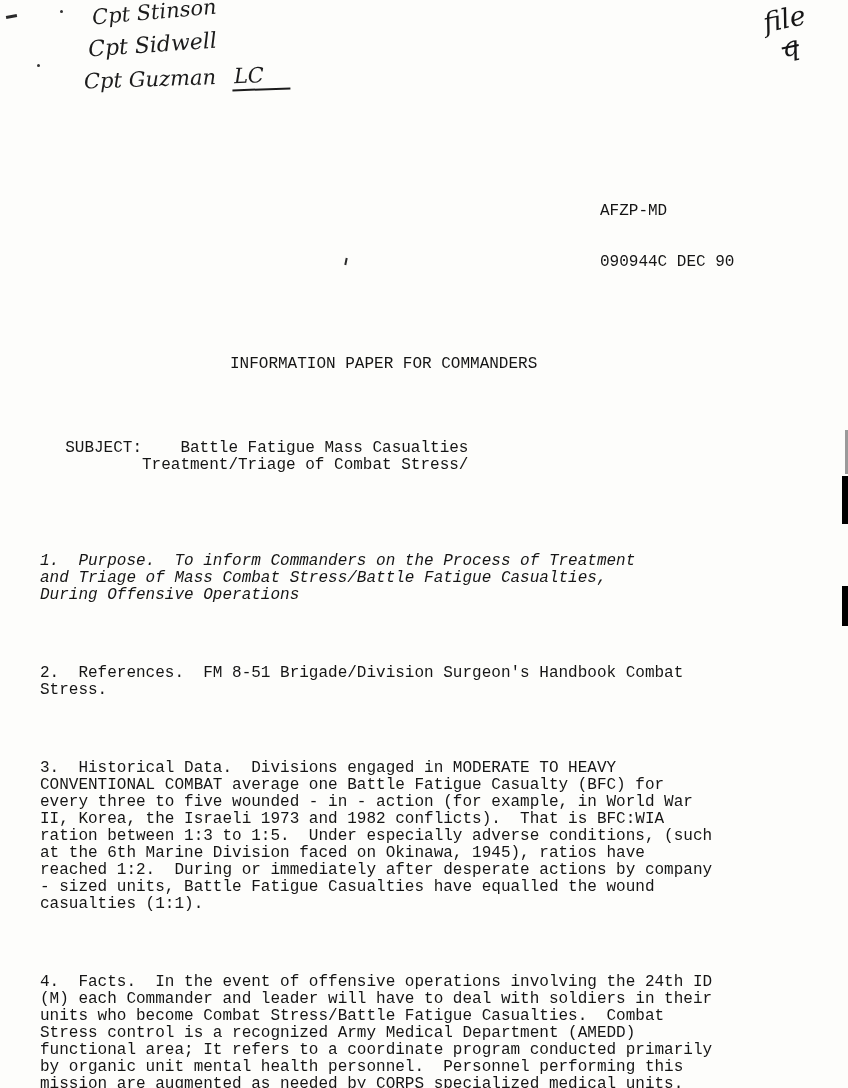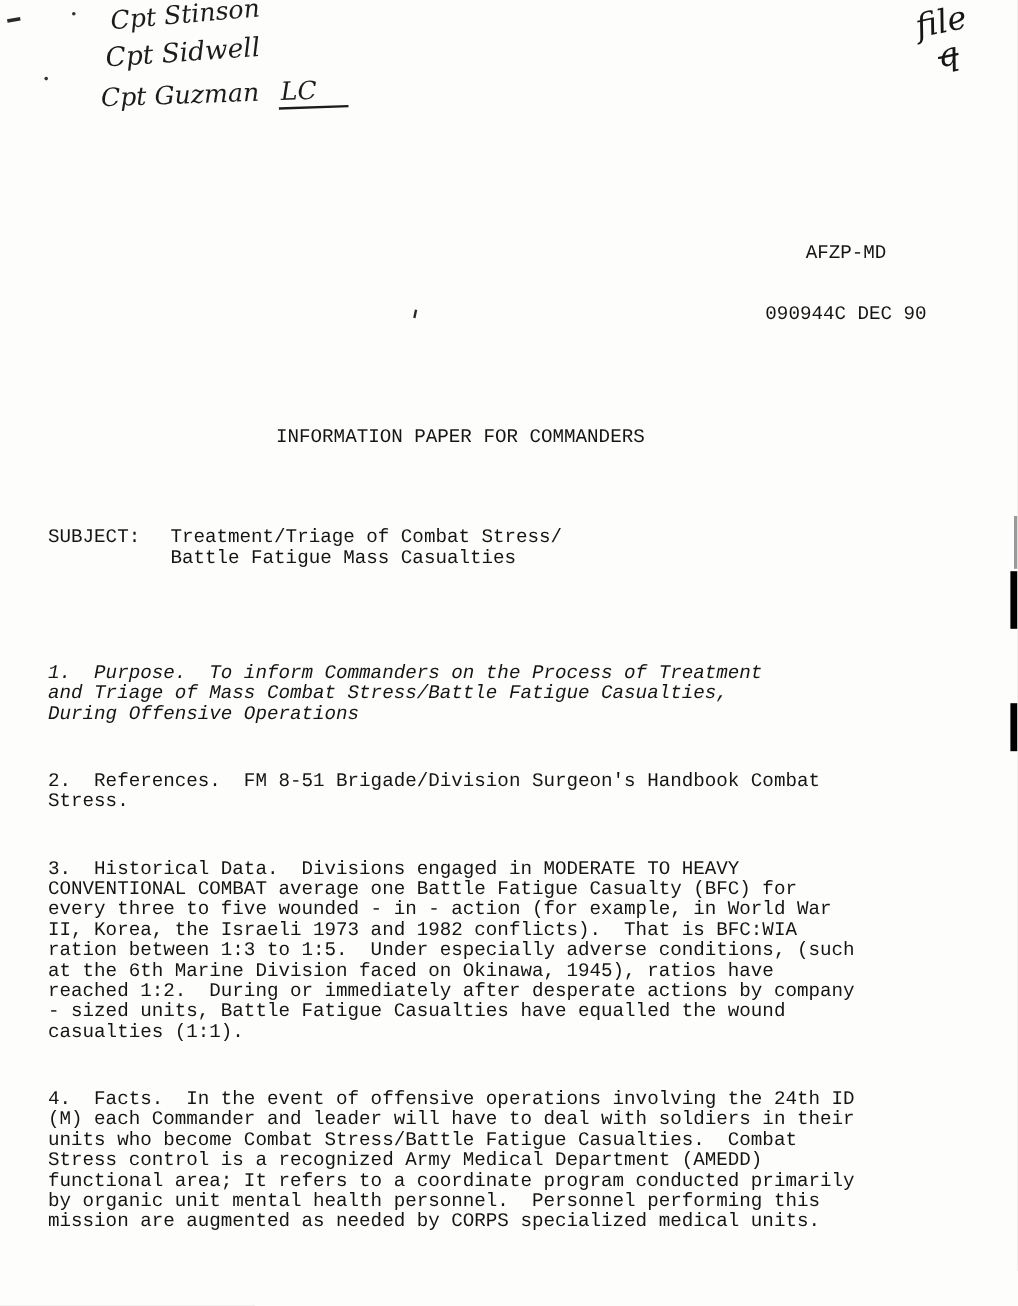--- a/index.html
+++ b/index.html
@@ -13,25 +13,25 @@
     font-size:16px;
     line-height:17px;
     color:#151515;
   }
   .doc {
     position:absolute;
     left:40px; top:0;
     width:770px;
     white-space:pre-wrap;
   }
-  .office-block { margin-top:118px; margin-left:560px;text-align:center; }
+  .office-block { margin-top:118px; margin-left:560px; }
   .doc-title { margin-left:190px; }
-  .subject-block { margin-top:16px; display:flex; }
+  .subject-block { margin-top:16px; display:flex;text-align:right; }
   .subject-label { width:102px; flex:none; }
-  .para { margin-top:5px; }
+  .para { margin-top:27px; }
   .para-first { margin-top:28px;font-style:italic; }
 
   
   .hw {
     position:absolute;
     font-family:"DejaVu Serif", serif;
     font-style:italic;
     color:#1c1c1c;
     white-space:pre;
   }
@@ -85,21 +85,21 @@
 
     <div class="office-block">
       <div>AFZP-MD</div>
       <div>090944C DEC 90</div>
     </div>
 
     <div class="doc-title">INFORMATION PAPER FOR COMMANDERS</div>
 
     <div class="subject-block">
       <span class="subject-label">SUBJECT:</span>
-      <span><div>Treatment/Triage of Combat Stress/</div><div>Battle Fatigue Mass Casualties</div></span>
+      <span><div>Battle Fatigue Mass Casualties</div><div>Treatment/Triage of Combat Stress/</div></span>
     </div>
 
     <div class="para para-first">1.  Purpose.  To inform Commanders on the Process of Treatment
 and Triage of Mass Combat Stress/Battle Fatigue Casualties,
 During Offensive Operations</div>
     <div class="para">2.  References.  FM 8-51 Brigade/Division Surgeon's Handbook Combat
 Stress.</div>
     <div class="para">3.  Historical Data.  Divisions engaged in MODERATE TO HEAVY
 CONVENTIONAL COMBAT average one Battle Fatigue Casualty (BFC) for
 every three to five wounded - in - action (for example, in World War

